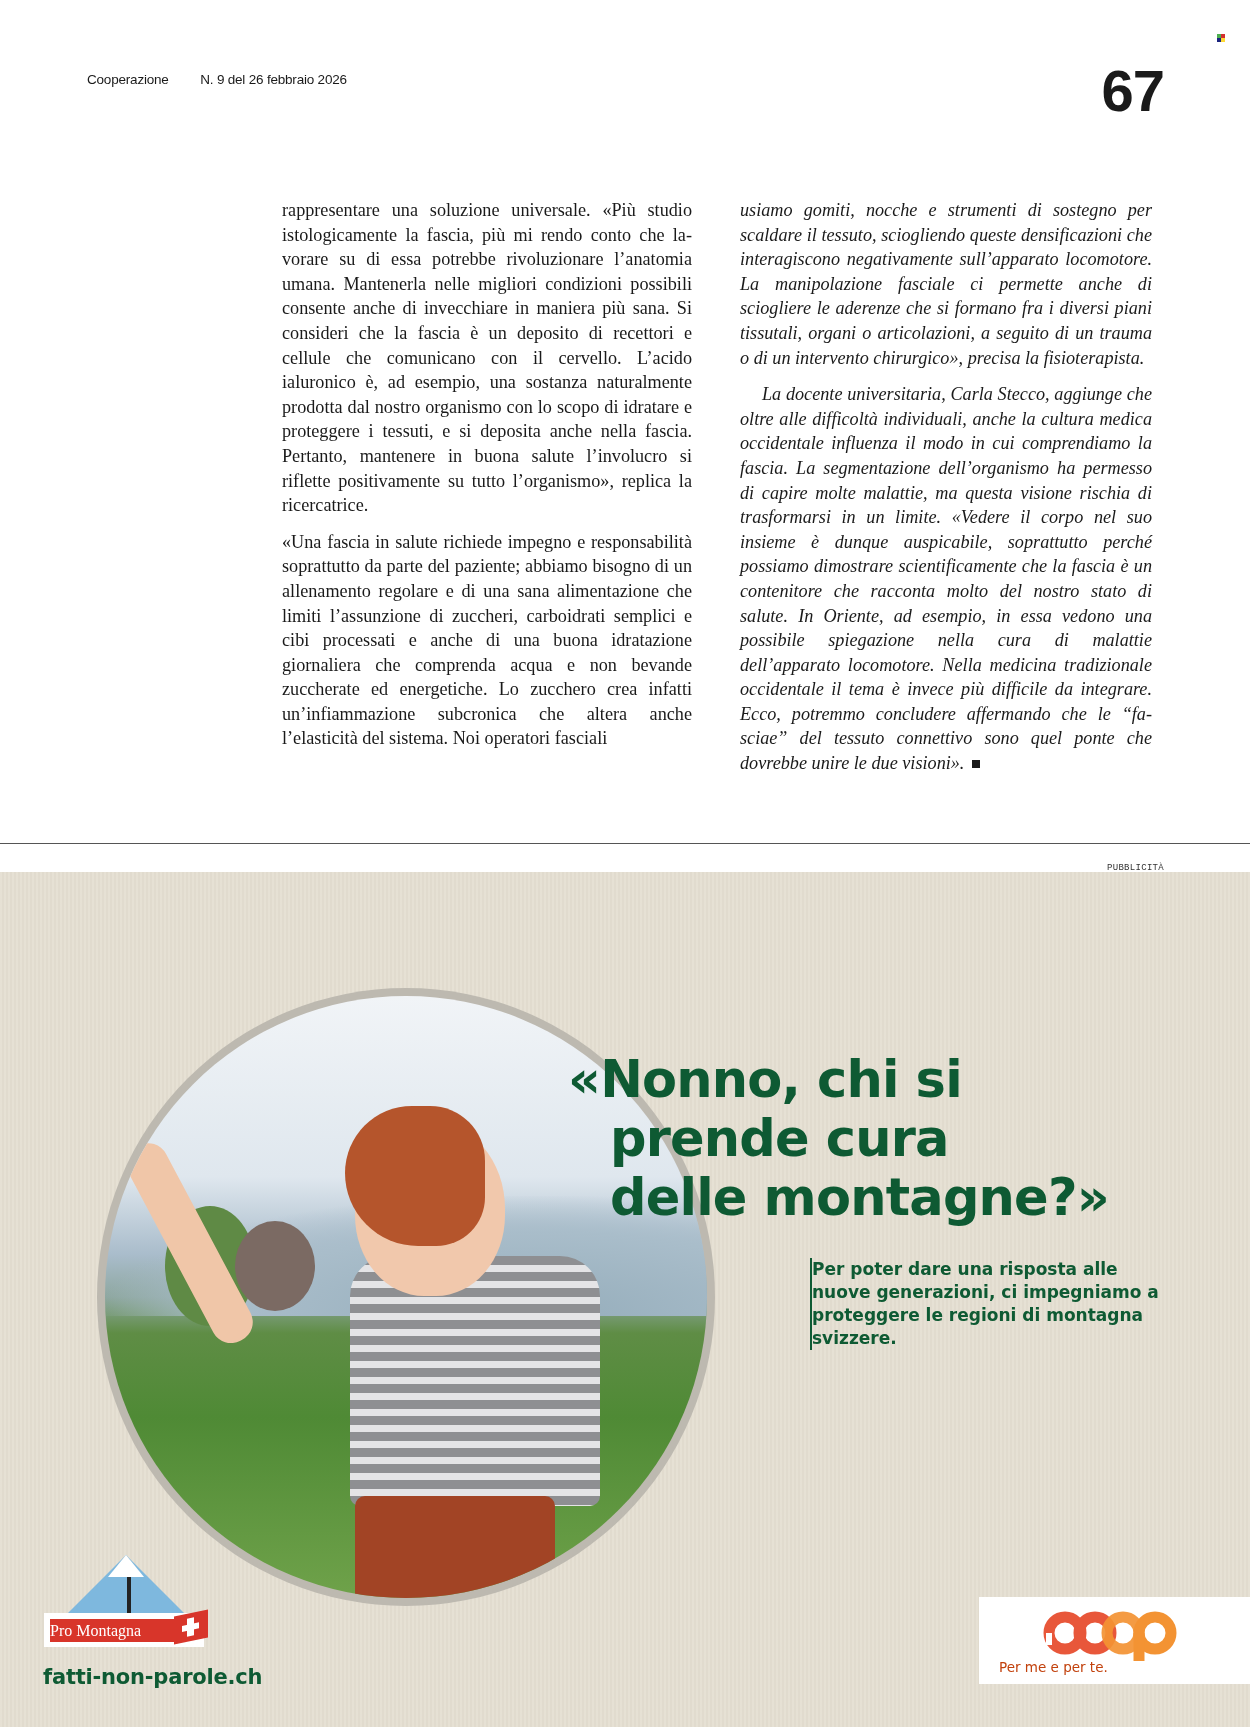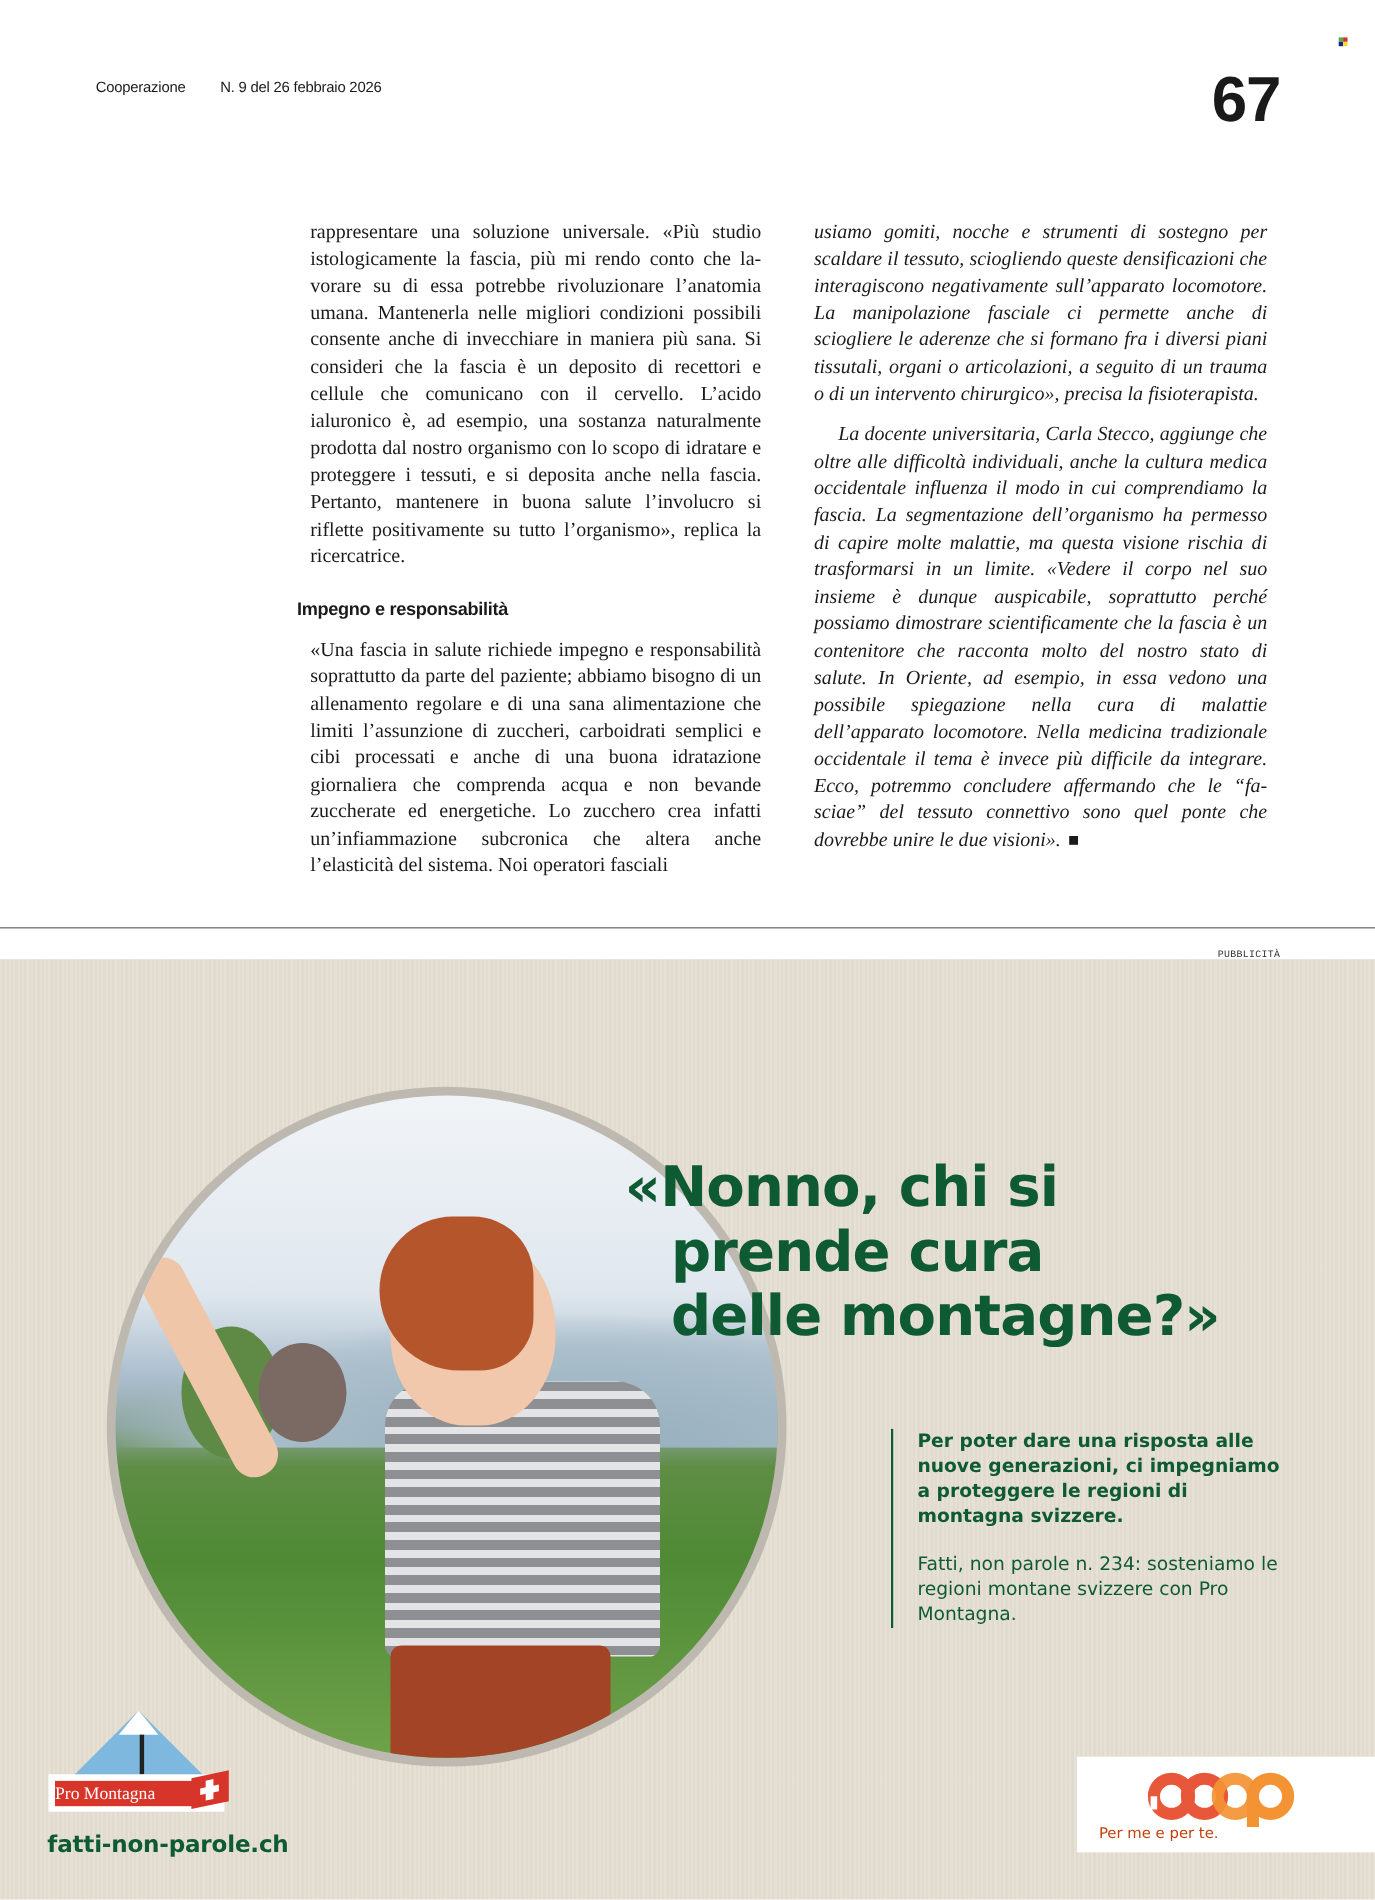--- a/index.html
+++ b/index.html
@@ -36,21 +36,21 @@
                   background: repeating-linear-gradient(180deg, #8e8f92 0 9px, #e4e4e6 9px 16px); }
   .photo .head { position: absolute; left: 250px; top: 125px; width: 150px; height: 175px; border-radius: 50% 50% 46% 46%; background: #f1c8ac; }
   .photo .hair { position: absolute; left: 240px; top: 110px; width: 140px; height: 140px; border-radius: 55% 45% 40% 60%; background: #b5552c; }
   .photo .arm { position: absolute; left: 12px; top: 150px; width: 42px; height: 220px; background: #f0c6a8; border-radius: 20px; transform: rotate(-28deg); transform-origin: top; }
   .photo .pants { position: absolute; left: 250px; top: 500px; width: 200px; height: 120px; background: #a24425; border-radius: 10px; }
 
   .headline { position: absolute; left: 568px; top: 1050px; font-family: "DejaVu Sans", sans-serif; font-weight: bold; font-size: 51px; line-height: 59px; color: #0e5a33; letter-spacing: -0.8px; }
   .headline .line { display: block; white-space: nowrap; }
   .headline .line.ind { padding-left: 42px; }
 
-  .bodycopy { position: absolute; left: 810px; top: 1299px; width: 360px; border-left: 2px solid #0e5a33; padding-left: 22px;
+  .bodycopy { position: absolute; left: 810px; top: 1258px; width: 360px; border-left: 2px solid #0e5a33; 
               font-family: "DejaVu Sans", sans-serif; color: #0e5a33; font-size: 17px; line-height: 23px; }
   .bodycopy .bold { font-weight: bold; }
   .bodycopy .normal { margin-top: 20px; }
 
   .pm-logo { position: absolute; left: 42px; top: 1555px; width: 170px; height: 90px; }
   .pm-mountain { position: absolute; left: 22px; top: 0; width: 0; height: 0; border-left: 62px solid transparent; border-right: 62px solid transparent; border-bottom: 62px solid #7eb8de; }
   .pm-snow { position: absolute; left: 66px; top: 0; width: 0; height: 0; border-left: 18px solid transparent; border-right: 18px solid transparent; border-bottom: 22px solid #ffffff; }
   .pm-base { position: absolute; left: 2px; top: 58px; width: 160px; height: 34px; background: #ffffff; }
   .pm-band { position: absolute; left: 8px; top: 64px; width: 130px; height: 23px; background: #d8352a; color: #fff;
              font-family: "Liberation Serif", serif; font-size: 16px; line-height: 23px; padding-left: 0; }
@@ -76,21 +76,20 @@
 </div>
 
 <div class="header">
   <span class="pub">Cooperazione</span>
   <span>N. 9 del 26 febbraio 2026</span>
 </div>
 <div class="page-num">67</div>
 
 <div class="col col-left">
   <p>rappresentare una soluzione universale. «Più studio istologicamente la fascia, più mi rendo conto che la­vorare su di essa potrebbe rivoluzionare l’anatomia umana. Mantenerla nelle migliori condizioni possibili consente anche di invecchiare in maniera più sana. Si consideri che la fascia è un deposito di recettori e cellule che comunicano con il cervello. L’acido ialuronico è, ad esempio, una sostanza naturalmente prodotta dal nostro organismo con lo scopo di idratare e proteggere i tessuti, e si deposita anche nella fascia. Pertanto, mantenere in buona salute l’involucro si riflette positivamente su tutto l’organismo», replica la ricercatrice.</p>
-  <h3>Impegno e responsabilità</h3>
   <p>«Una fascia in salute richiede impegno e responsabi­lità soprattutto da parte del paziente; abbiamo biso­gno di un allenamento regolare e di una sana alimen­tazione che limiti l’assunzione di zuccheri, carboidrati semplici e cibi processati e anche di una buona idratazione giornaliera che comprenda acqua e non bevande zuccherate ed energetiche. Lo zucchero crea infatti un’infiammazione subcronica che altera anche l’elasticità del sistema. Noi operatori fasciali</p>
 </div>
 
 <div class="col col-right">
   <p>usiamo gomiti, nocche e strumenti di sostegno per scaldare il tessuto, sciogliendo queste densificazioni che interagiscono negativamente sull’apparato locomotore. La manipolazione fasciale ci permette anche di sciogliere le aderenze che si formano fra i diversi piani tissutali, organi o articolazioni, a seguito di un trauma o di un intervento chirurgico», precisa la fisioterapista.</p>
   <p class="indent"><span>La docente universitaria, Carla Stecco, aggiunge che oltre alle difficoltà individuali, anche la cultura medica occidentale influenza il modo in cui compren­diamo la fascia. La segmentazione dell’organismo ha permesso di capire molte malattie, ma questa visione rischia di trasformarsi in un limite. «Vedere il corpo nel suo insieme è dunque auspicabile, soprattutto perché possiamo dimostrare scientificamente che la fascia è un contenitore che racconta molto del nostro stato di salute. In Oriente, ad esempio, in essa vedono una possibile spiegazione nella cura di malattie dell’apparato locomotore. Nella medicina tradizionale occidentale il tema è invece più difficile da integrare. Ecco, potremmo concludere affermando che le “fa­sciae” del tessuto connettivo sono quel ponte che dovrebbe unire le due visioni».</span><span class="end-mark"></span></p>
 </div>
 
 <div class="divider"></div>
 <div class="ad-label">PUBBLICITÀ</div>
@@ -110,21 +109,20 @@
 </div>
 
 <div class="headline">
   <span class="line">«Nonno, chi si</span>
   <span class="line ind">prende cura</span>
   <span class="line ind">delle montagne?»</span>
 </div>
 
 <div class="bodycopy">
   <div class="bold">Per poter dare una risposta alle nuove generazioni, ci impegniamo a proteggere le regioni di montagna svizzere.</div>
-  <div class="normal">Fatti, non parole n. 234: sosteniamo le regioni montane svizzere con Pro Montagna.</div>
 </div>
 
 <div class="pm-logo">
   <div class="pm-mountain"></div>
   <div class="pm-snow"></div>
   <div class="pm-alphorn"></div>
   <div class="pm-base"></div>
   <div class="pm-band">Pro Montagna</div>
   <div class="pm-flag"></div>
 </div>

